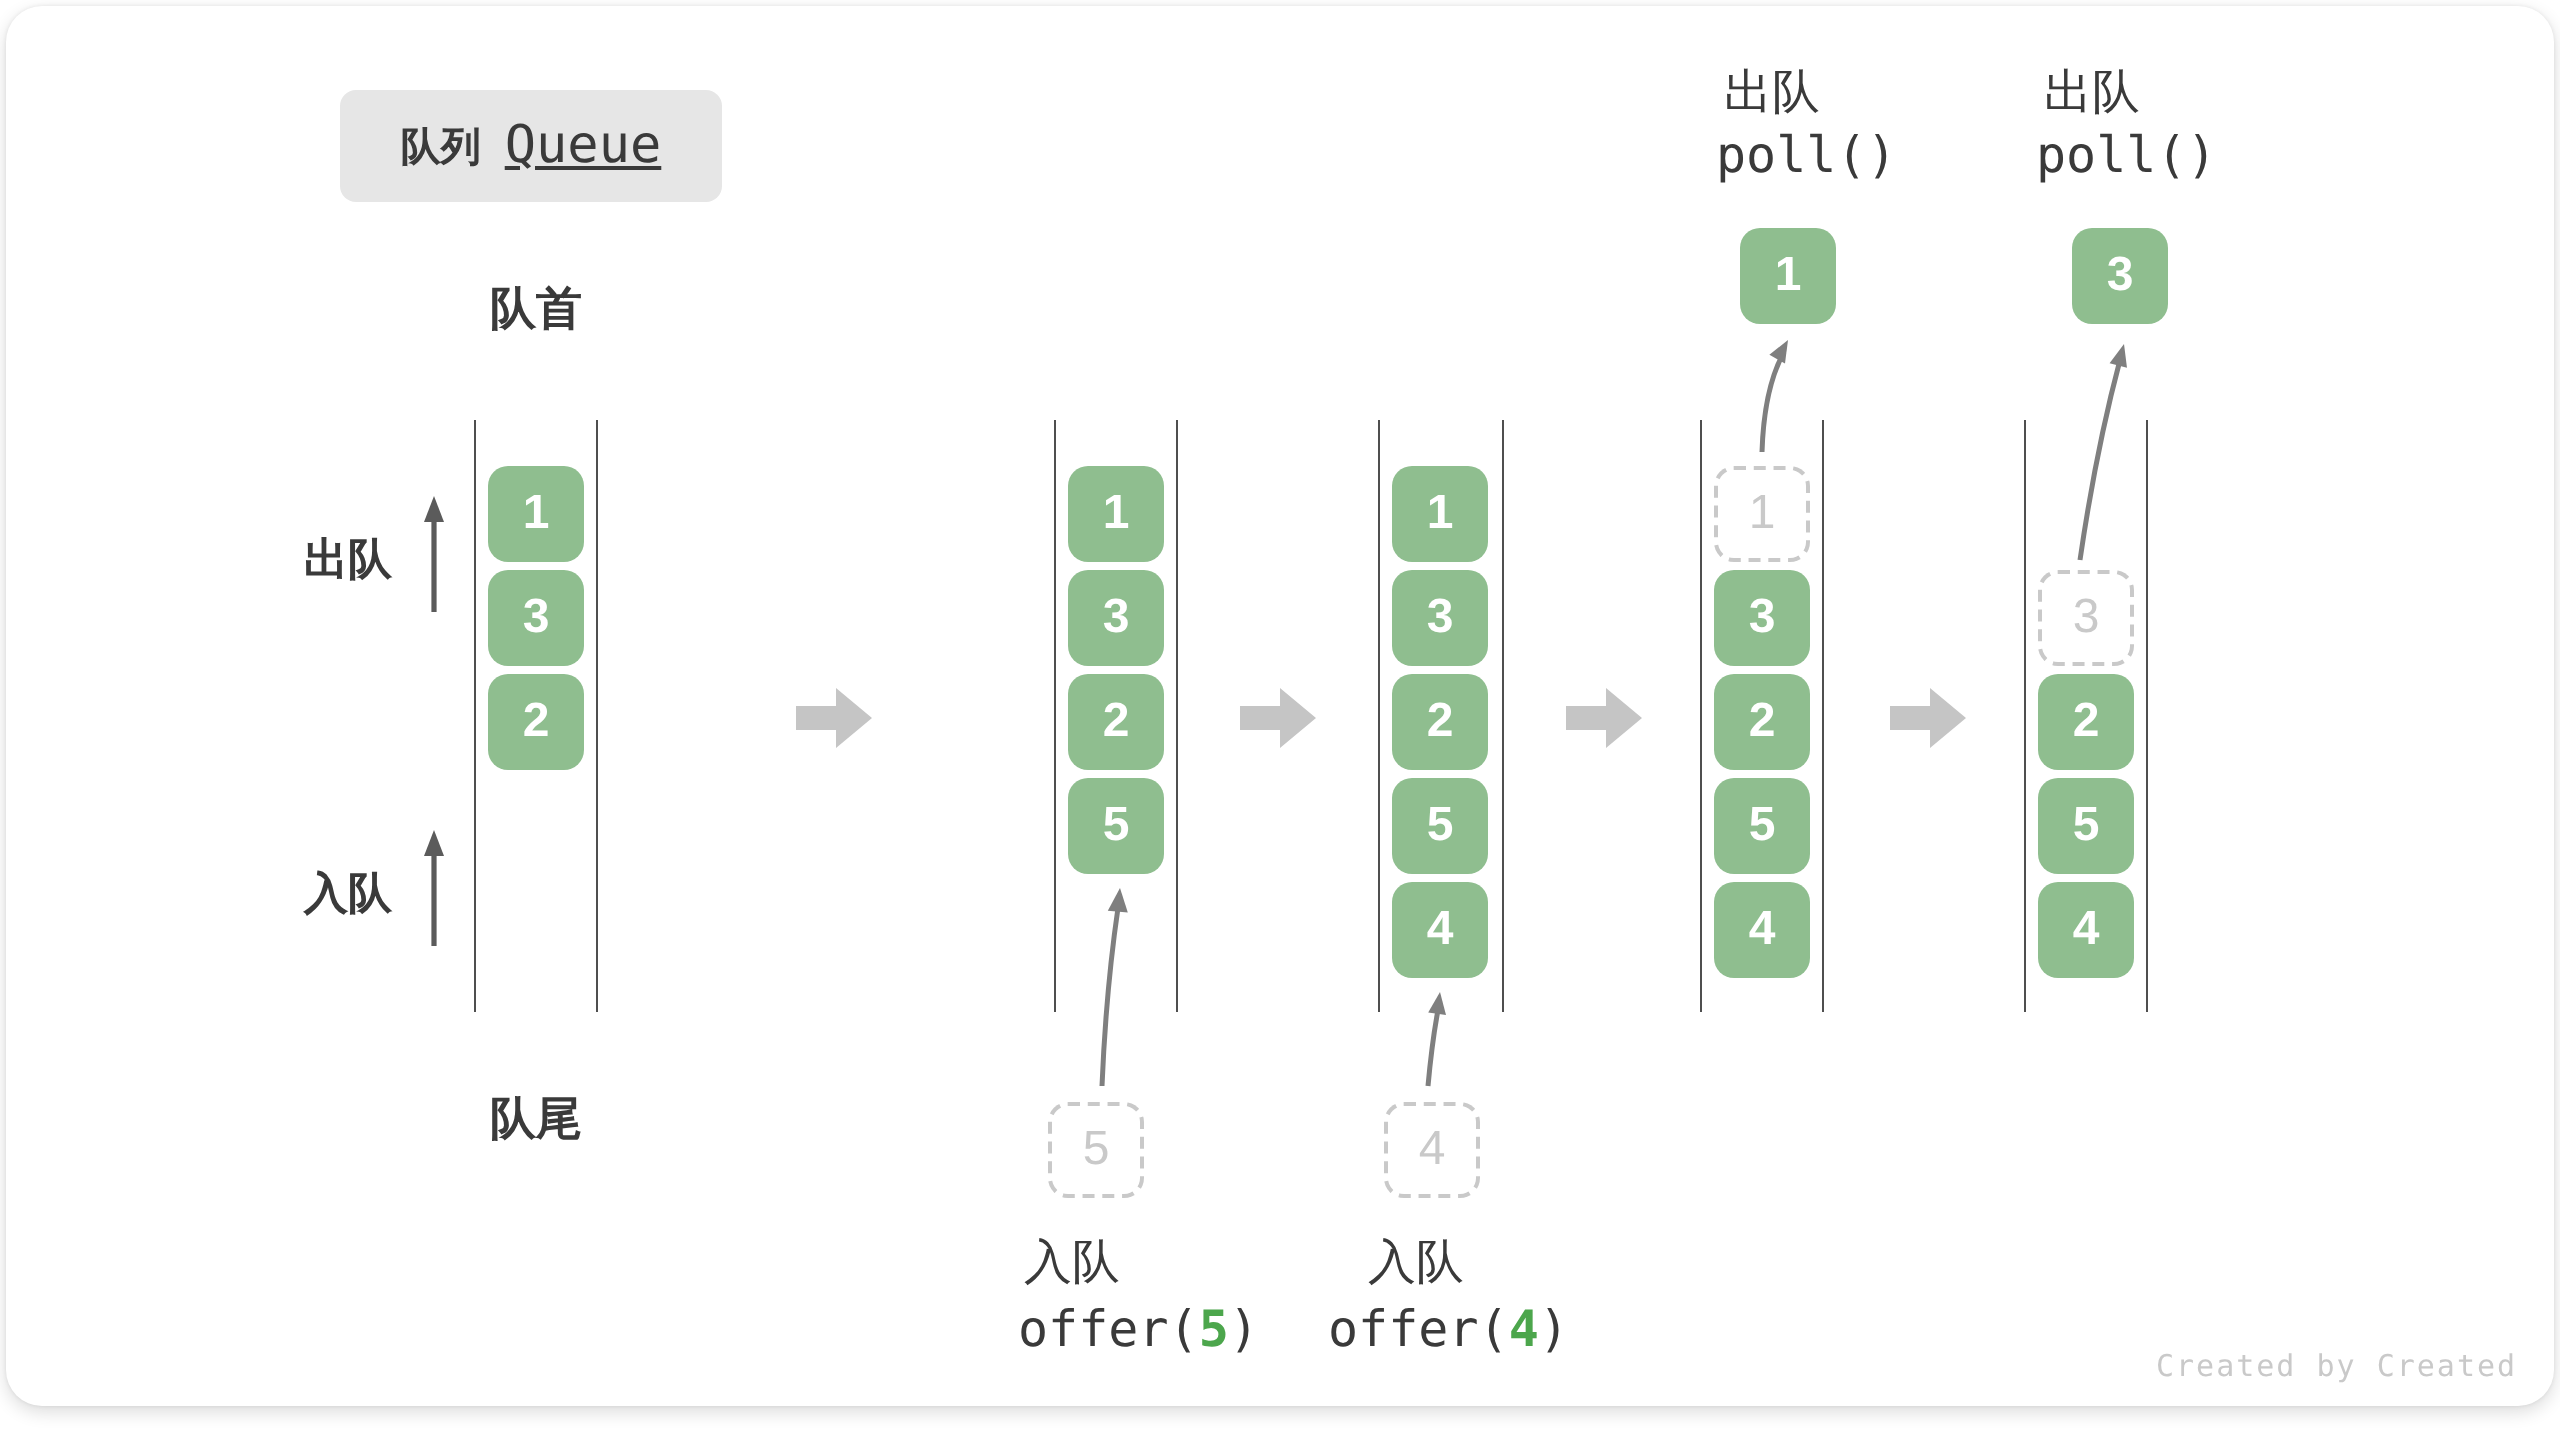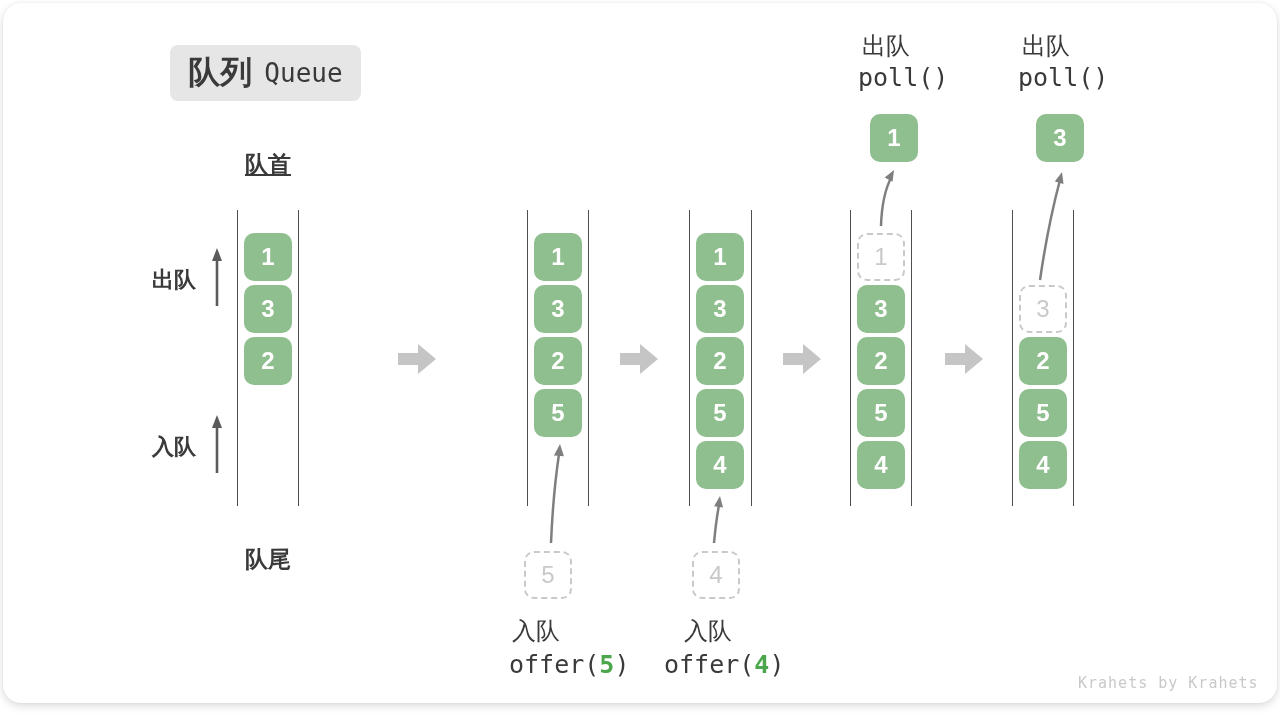--- a/index.html
+++ b/index.html
@@ -10,22 +10,22 @@
   .card {
     position:absolute; left:3px; top:3px; width:1274px; height:700px;
     background:#ffffff; border-radius:18px;
     box-shadow:0 3px 9px rgba(0,0,0,.14), 0 0 2px rgba(0,0,0,.08);
   }
   .title-badge {
     position:absolute; left:170px; top:45px; width:191px; height:56px;
     display:flex; align-items:center; justify-content:center; gap:12px;
     background:var(--title_bg,#e6e6e6); border-radius:8px;
   }
-  .title-zh { font-weight:700; font-size:32px; color:var(--text_dark,#3a3a3a); }
-  .title-en { font-family:"DejaVu Sans Mono", monospace; font-size:26px; color:var(--text_dark,#3a3a3a); }
+  .title-zh { font-weight:700; font-size:20px; color:var(--text_dark,#3a3a3a); }
+  .title-en { font-family:"DejaVu Sans Mono", monospace; font-size:26px; color:var(--text_dark,#3a3a3a);text-decoration:underline; }
   .zh-label { position:absolute; font-weight:700; font-size:23px; color:var(--text_dark,#3a3a3a); text-align:center; }
   .channel {
     position:absolute; top:210px; width:62px; height:296px; box-sizing:border-box;
     border-left:1.5px solid var(--line_dark,#4f4f4f);
     border-right:1.5px solid var(--line_dark,#4f4f4f);
   }
   .cell {
     position:absolute; width:48px; height:48px; border-radius:10px; box-sizing:border-box;
     background:var(--box_green,#8FBE8F); color:#ffffff; font-weight:700; font-size:24px;
     display:flex; align-items:center; justify-content:center;
@@ -44,21 +44,21 @@
 <body>
 
 <div class="stage">
   <div class="card"></div>
 
   <div class="title-badge">
     <span class="title-zh">队列</span>
     <span class="title-en">Queue</span>
   </div>
 
-  <div class="zh-label" style="left:238px;top:149px;width:60px;text-decoration:underline;">队首</div>
+  <div class="zh-label" style="left:238px;top:139px;width:60px;">队首</div>
   <div class="zh-label" style="left:238px;top:544px;width:60px;">队尾</div>
   <div class="zh-label" style="left:148px;top:265px;width:52px;font-size:22px;">出队</div>
   <div class="zh-label" style="left:148px;top:432px;width:52px;font-size:22px;">入队</div>
 
   <svg class="abs" style="left:209px;top:246px;" width="16" height="62">
     <path d="M8 60 L8 14" style="stroke:var(--dir_arrow_gray,#5b5b5b);" stroke-width="2.6" fill="none"></path>
     <path d="M8 2 L3 15 L13 15 Z" style="fill:var(--dir_arrow_gray,#5b5b5b);"></path>
   </svg>
   <svg class="abs" style="left:209px;top:413px;" width="16" height="62">
     <path d="M8 60 L8 14" style="stroke:var(--dir_arrow_gray,#5b5b5b);" stroke-width="2.6" fill="none"></path>
@@ -135,14 +135,14 @@
   </svg>
 
   <div class="op-label" style="left:1022px;top:30px;">出队</div>
   <div class="op-code" style="left:1018px;top:63px;">poll()</div>
   <div class="cell" style="left:1036px;top:114px;">3</div>
   <svg class="abs" style="left:1030px;top:165px;" width="42" height="122">
     <path d="M10 115 Q18 60 30 15" style="stroke:var(--thin_arrow_gray,#7f7f7f);" stroke-width="2.5" fill="none"></path>
     <path d="M32 7 L24.8 16.6 L33.5 18.9 Z" style="fill:var(--thin_arrow_gray,#7f7f7f);"></path>
   </svg>
 
-  <div class="watermark">Krahets by Krahets</div>
+  <div class="watermark">Created by Created</div>
 </div>
 
 </body></html>

